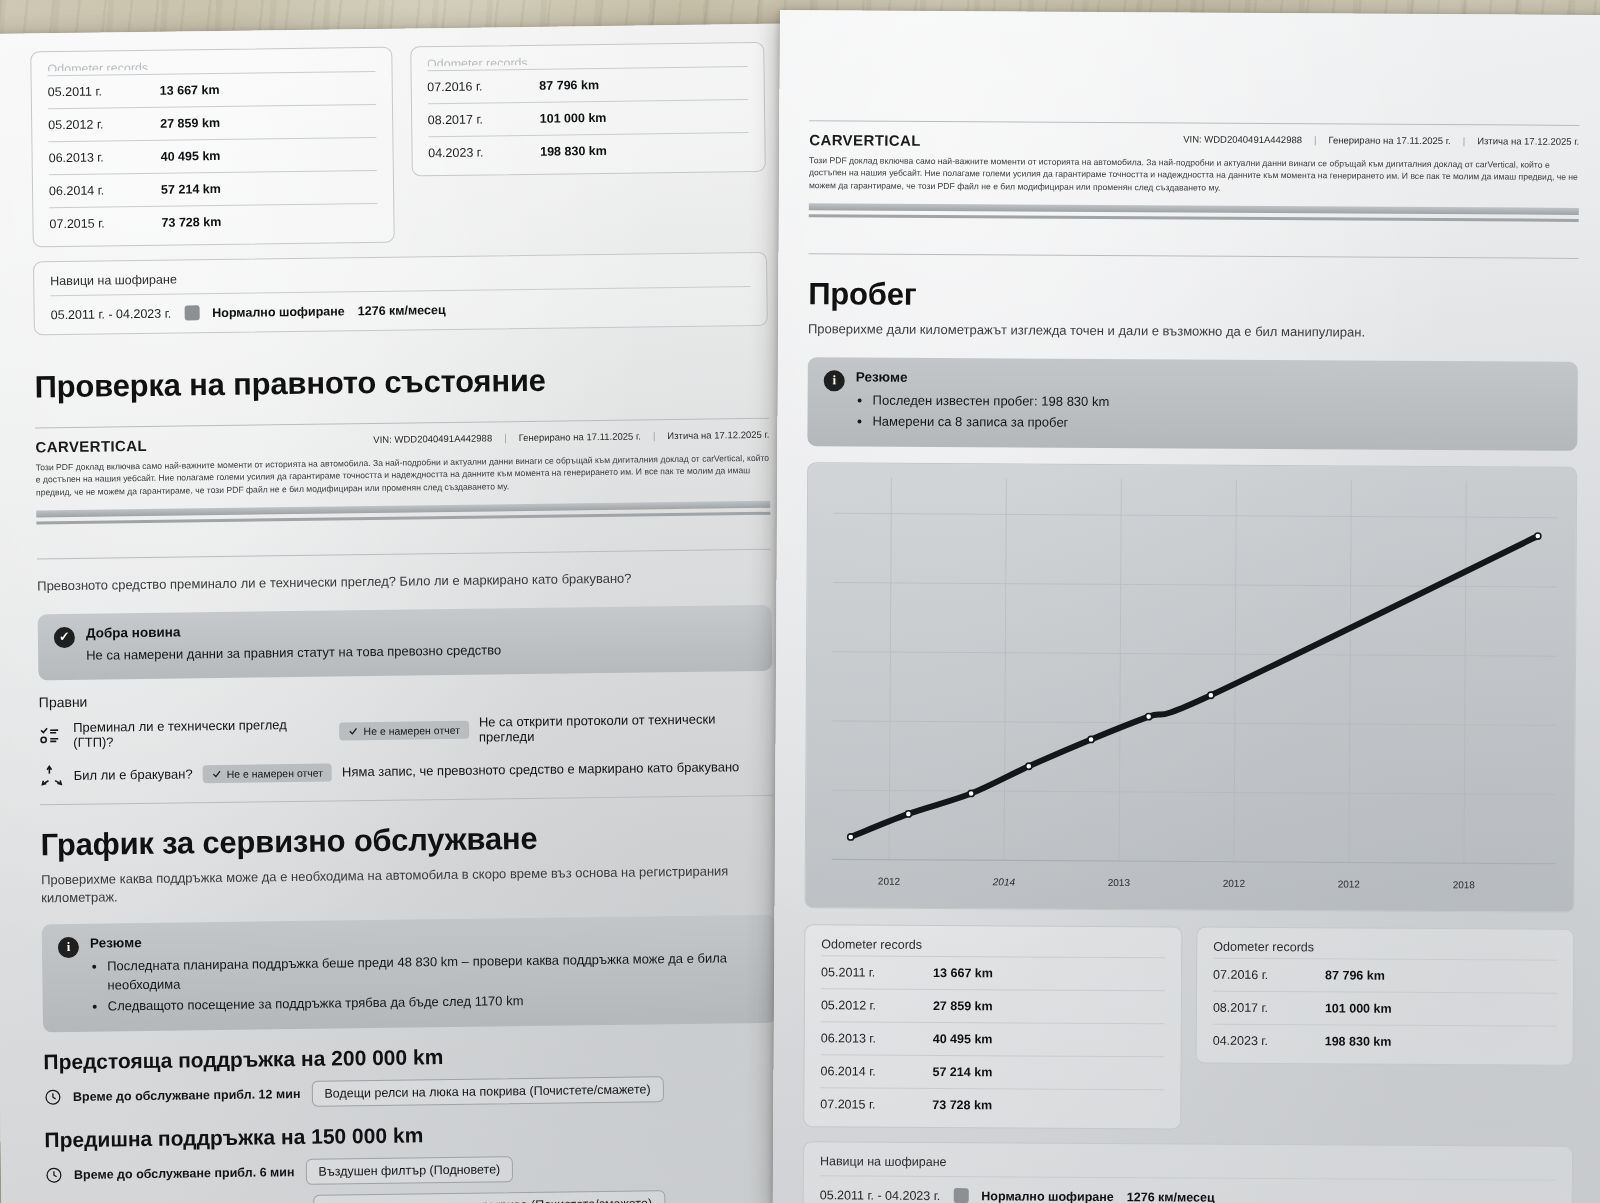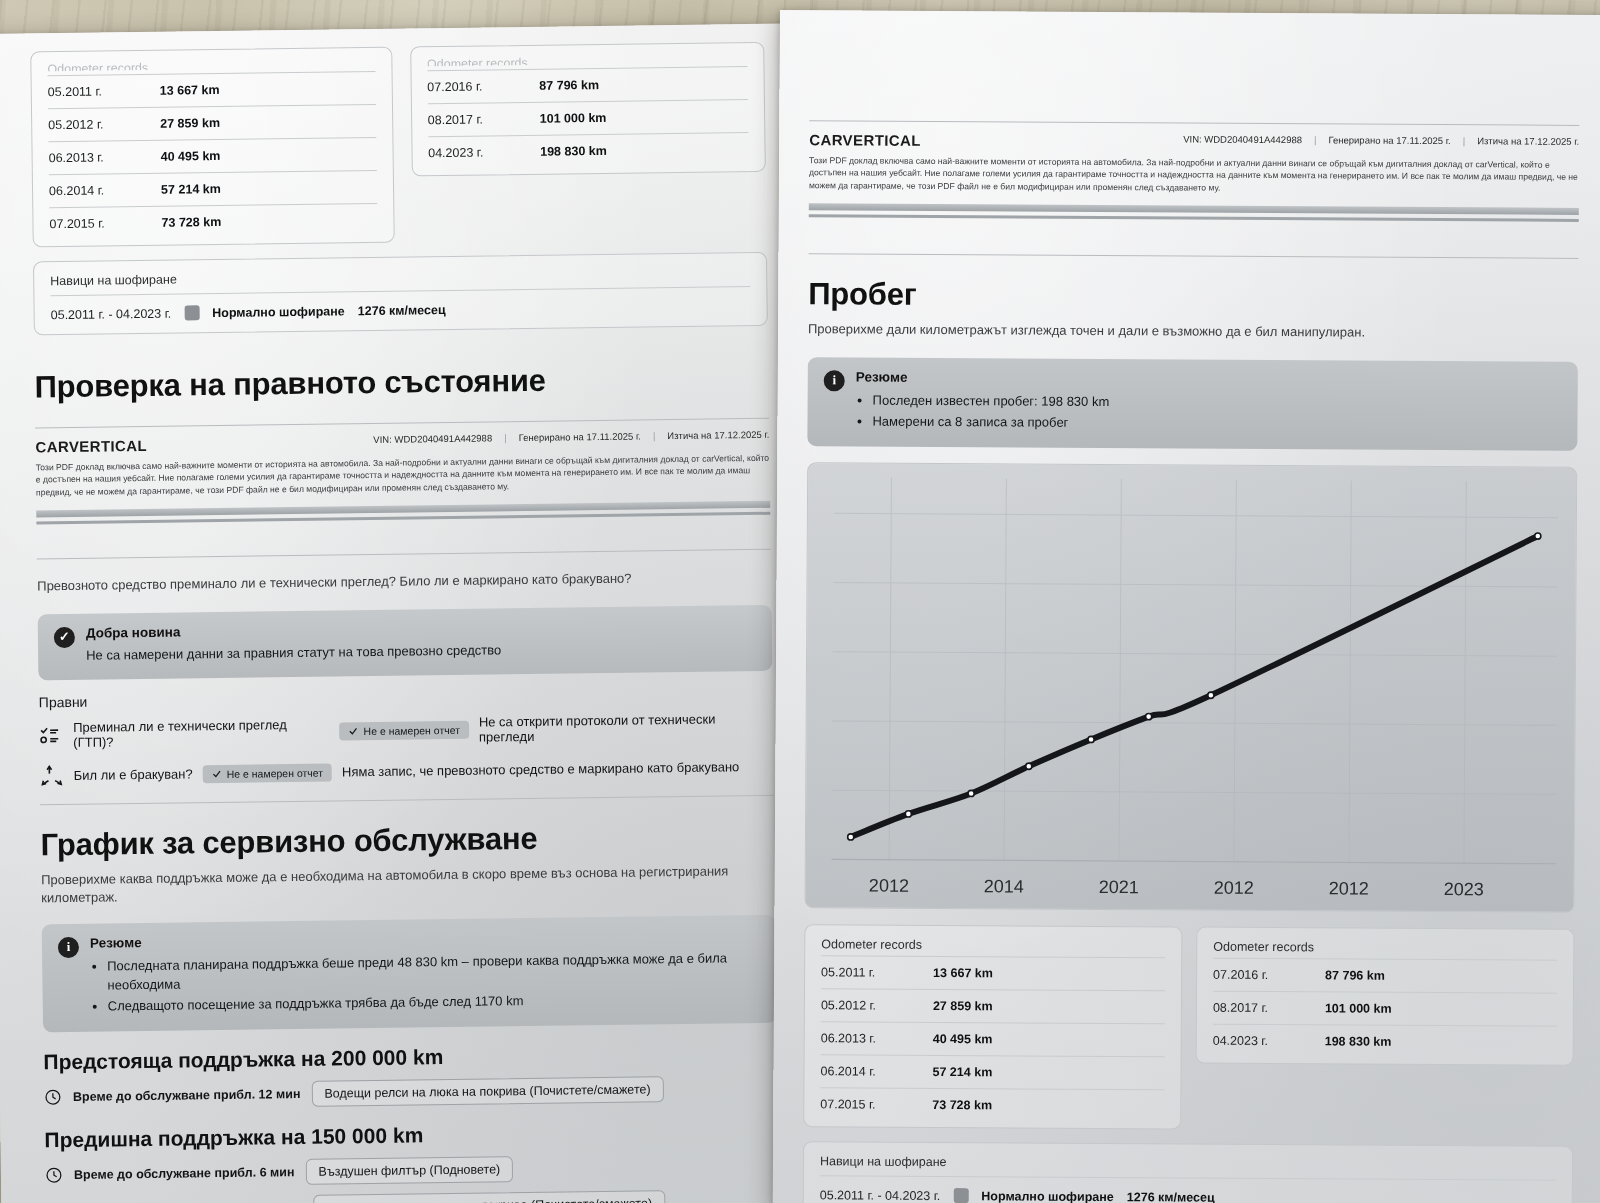--- a/index.html
+++ b/index.html
@@ -120,21 +120,21 @@
   .clock{width:18px;height:18px;flex:0 0 18px;}
 
   
   .chart-wrap{
     margin-top:16px;border:1px solid #c3c6c9;border-radius:9px;
     background:linear-gradient(180deg,rgba(186,190,194,.55),rgba(171,176,180,.62));
     padding:10px 8px 4px 8px;
   }
   .chart-svg{display:block;width:100%;height:400px;}
   .xlabels{display:flex;padding:2px 0 6px 0;position:relative;height:22px;}
-  .xlabels span{position:absolute;font-size:18px;color:#2a2c2e;transform:translateX(-50%);}
+  .xlabels span{position:absolute;font-size:10px;color:#2a2c2e;transform:translateX(-50%);}
 
   .two-col{display:flex;gap:14px;margin-top:16px;align-items:flex-start;}
   .two-col > div{flex:1;}
 </style>
 </head>
 <body>
 
 <div class="desk-grain"></div>
 
 <div class="sheet" id="sheet-left">
@@ -392,25 +392,25 @@
             <circle cx="400.26666666666523" cy="219.59047619047618" r="3.1" fill="#ffffff" stroke="#141619" stroke-width="1.6">
               <title>08.2017 г. — 101 000 km</title>
             </circle>
             <circle cx="729.6666666666717" cy="58.403904761904755" r="3.1" fill="#ffffff" stroke="#141619" stroke-width="1.6">
               <title>04.2023 г. — 198 830 km</title>
             </circle>
           </g>
       </svg>
       <div class="xlabels" id="xlabels">
           <span style="left: 10.0125%;">2012</span>
-          <span style="left: 25.3008%;">2014</span>
-          <span style="left: 40.589%;">2021</span>
+          <span style="left: 25.3008%; font-style: italic;">2014</span>
+          <span style="left: 40.589%;">2013</span>
           <span style="left: 55.8772%;">2012</span>
           <span style="left: 71.1654%;">2012</span>
-          <span style="left: 86.4536%;">2023</span>
+          <span style="left: 86.4536%;">2018</span>
         </div>
     </div>
 
     <div class="two-col">
       <div class="card">
         <div class="card-title">Odometer records</div>
         <div class="rowline">
             <div class="rd">05.2011 г.</div>
             <div class="rv">13 667 km</div>
           </div>

